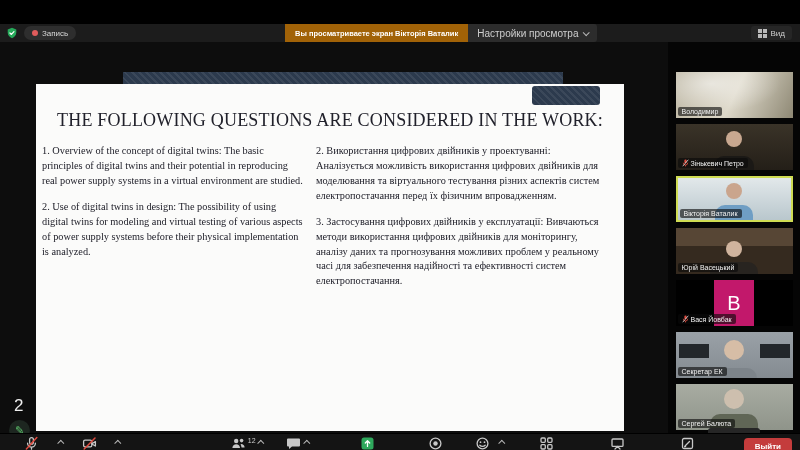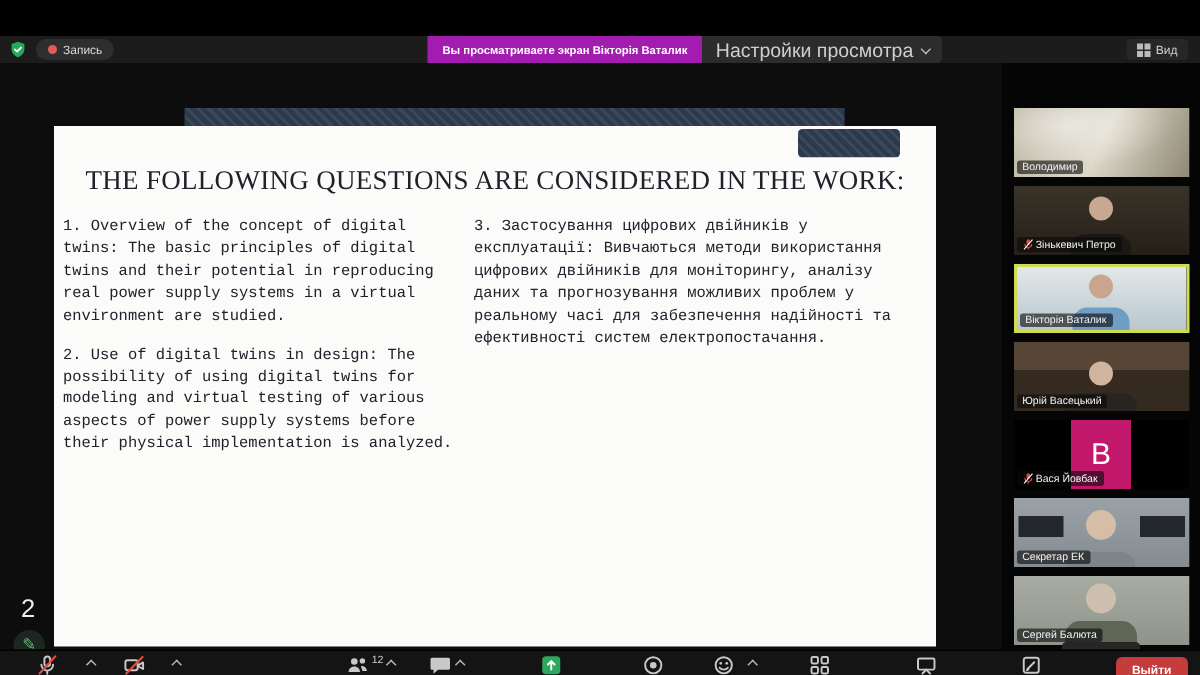--- a/index.html
+++ b/index.html
@@ -7,22 +7,22 @@
   .stage { position:relative; width:800px; height:450px; background:#0b0b0b;margin-top:24px; }
 
   
   .topbar { position:absolute; left:0; top:0; width:800px; height:18px; background:#1c1c1c; }
   .shield { position:absolute; left:6px; top:3px; width:12px; height:12px; }
   .rec-pill { position:absolute; left:24px; top:2px; height:14px; display:flex; align-items:center; gap:4px;
               background:#2e2e2e; border-radius:8px; padding:0 8px; }
   .rec-dot { width:6px; height:6px; border-radius:50%; background:#e05c5c; }
   .rec-label { color:#d8d8d8; font-size:8px; }
   .banner-wrap { position:absolute; left:285px; top:0; height:18px; display:flex; }
-  .banner { background:#a21caf; color:#fff; font-size:7.5px; font-weight:bold; display:flex; align-items:center; padding:0 10px; }
-  .view-settings { background:#2c2c2c; color:#cfcfcf; font-size:13px; display:flex; align-items:center; gap:5px;
+  .banner { background:#a16207; color:#fff; font-size:7.5px; font-weight:bold; display:flex; align-items:center; padding:0 10px; }
+  .view-settings { background:#2c2c2c; color:#cfcfcf; font-size:10px; display:flex; align-items:center; gap:5px;
                    padding:0 9px; border-radius:0 3px 3px 0; cursor:default; }
   .view-btn { position:absolute; right:8px; top:2px; height:14px; display:flex; align-items:center; gap:4px;
               background:#262626; border-radius:3px; padding:0 7px; color:#cfcfcf; font-size:8px; }
   .grid-ic { display:inline-block; width:9px; height:9px;
              background:
                linear-gradient(#bbb,#bbb) 0 0/4px 4px no-repeat,
                linear-gradient(#bbb,#bbb) 5px 0/4px 4px no-repeat,
                linear-gradient(#bbb,#bbb) 0 5px/4px 4px no-repeat,
                linear-gradient(#bbb,#bbb) 5px 5px/4px 4px no-repeat; }
 
@@ -35,21 +35,21 @@
   .app-band { position:absolute; left:123px; top:30px; width:440px; height:14px; background:#2c3a4d;
               background-image:repeating-linear-gradient(45deg, rgba(255,255,255,.07) 0 2px, transparent 2px 5px); }
   .slide { position:absolute; left:36px; top:42px; width:588px; height:347px; background:#fbfbfa;
            font-family:"Liberation Serif", serif; color:#21212b; }
   .slide-tab { position:absolute; right:24px; top:2px; width:68px; height:19px; background:#2c3a4d; border-radius:3px;
                background-image:repeating-linear-gradient(45deg, rgba(255,255,255,.07) 0 2px, transparent 2px 5px); }
   .slide-title { margin-top:26px; text-align:center; font-size:18px; letter-spacing:.2px; }
   .slide-cols { display:flex; margin-top:13px; padding:0 20px 0 6px; gap:12px; }
   .col-en { width:262px; font-size:10.3px; line-height:1.45; }
   .col-uk { width:288px; font-size:10.3px; line-height:1.45; }
-  .slide-cols p { margin-bottom:11px;font-family:Liberation Mono, monospace; }
+  .slide-cols p { margin-bottom:11px; }
   .page-num { position:absolute; left:14px; top:354px; color:#eee; font-size:17px; font-family:"Liberation Sans",sans-serif; }
   .annotate-btn { position:absolute; left:9px; top:378px; width:21px; height:21px; border-radius:50%;
                   background:#1d2620; display:flex; align-items:center; justify-content:center; }
   .annotate-btn span { color:#5cbf6a; font-size:11px; line-height:1; }
 
   
   .sidebar { position:absolute; left:668px; top:18px; width:132px; height:407px; background:#050505; }
   .tiles { position:absolute; top:30px; left:0; width:132px; display:flex; flex-direction:column; gap:6px; align-items:center; }
   .tile { position:relative; width:117px; height:46px; background:#111; overflow:hidden; }
   .tile.active { border:2px solid #cfdc53; }
@@ -127,20 +127,21 @@
     <div class="app-band"></div>
     <div class="slide">
       <div class="slide-tab"></div>
       <div class="slide-title">THE FOLLOWING QUESTIONS ARE CONSIDERED IN THE WORK:</div>
       <div class="slide-cols">
         <div class="col-en">
           <p>1. Overview of the concept of digital twins: The basic principles of digital twins and their potential in reproducing real power supply systems in a virtual environment are studied.</p>
           <p>2. Use of digital twins in design: The possibility of using digital twins for modeling and virtual testing of various aspects of power supply systems before their physical implementation is analyzed.</p>
         </div>
         <div class="col-uk">
+          <p>2. Використання цифрових двійників у проектуванні: Аналізується можливість використання цифрових двійників для моделювання та віртуального тестування різних аспектів систем електропостачання перед їх фізичним впровадженням.</p>
           <p>3. Застосування цифрових двійників у експлуатації: Вивчаються методи використання цифрових двійників для моніторингу, аналізу даних та прогнозування можливих проблем у реальному часі для забезпечення надійності та ефективності систем електропостачання.</p>
         </div>
       </div>
     </div>
     <div class="page-num">2</div>
     <div class="annotate-btn">
       <span>✎</span>
     </div>
   </div>
 

